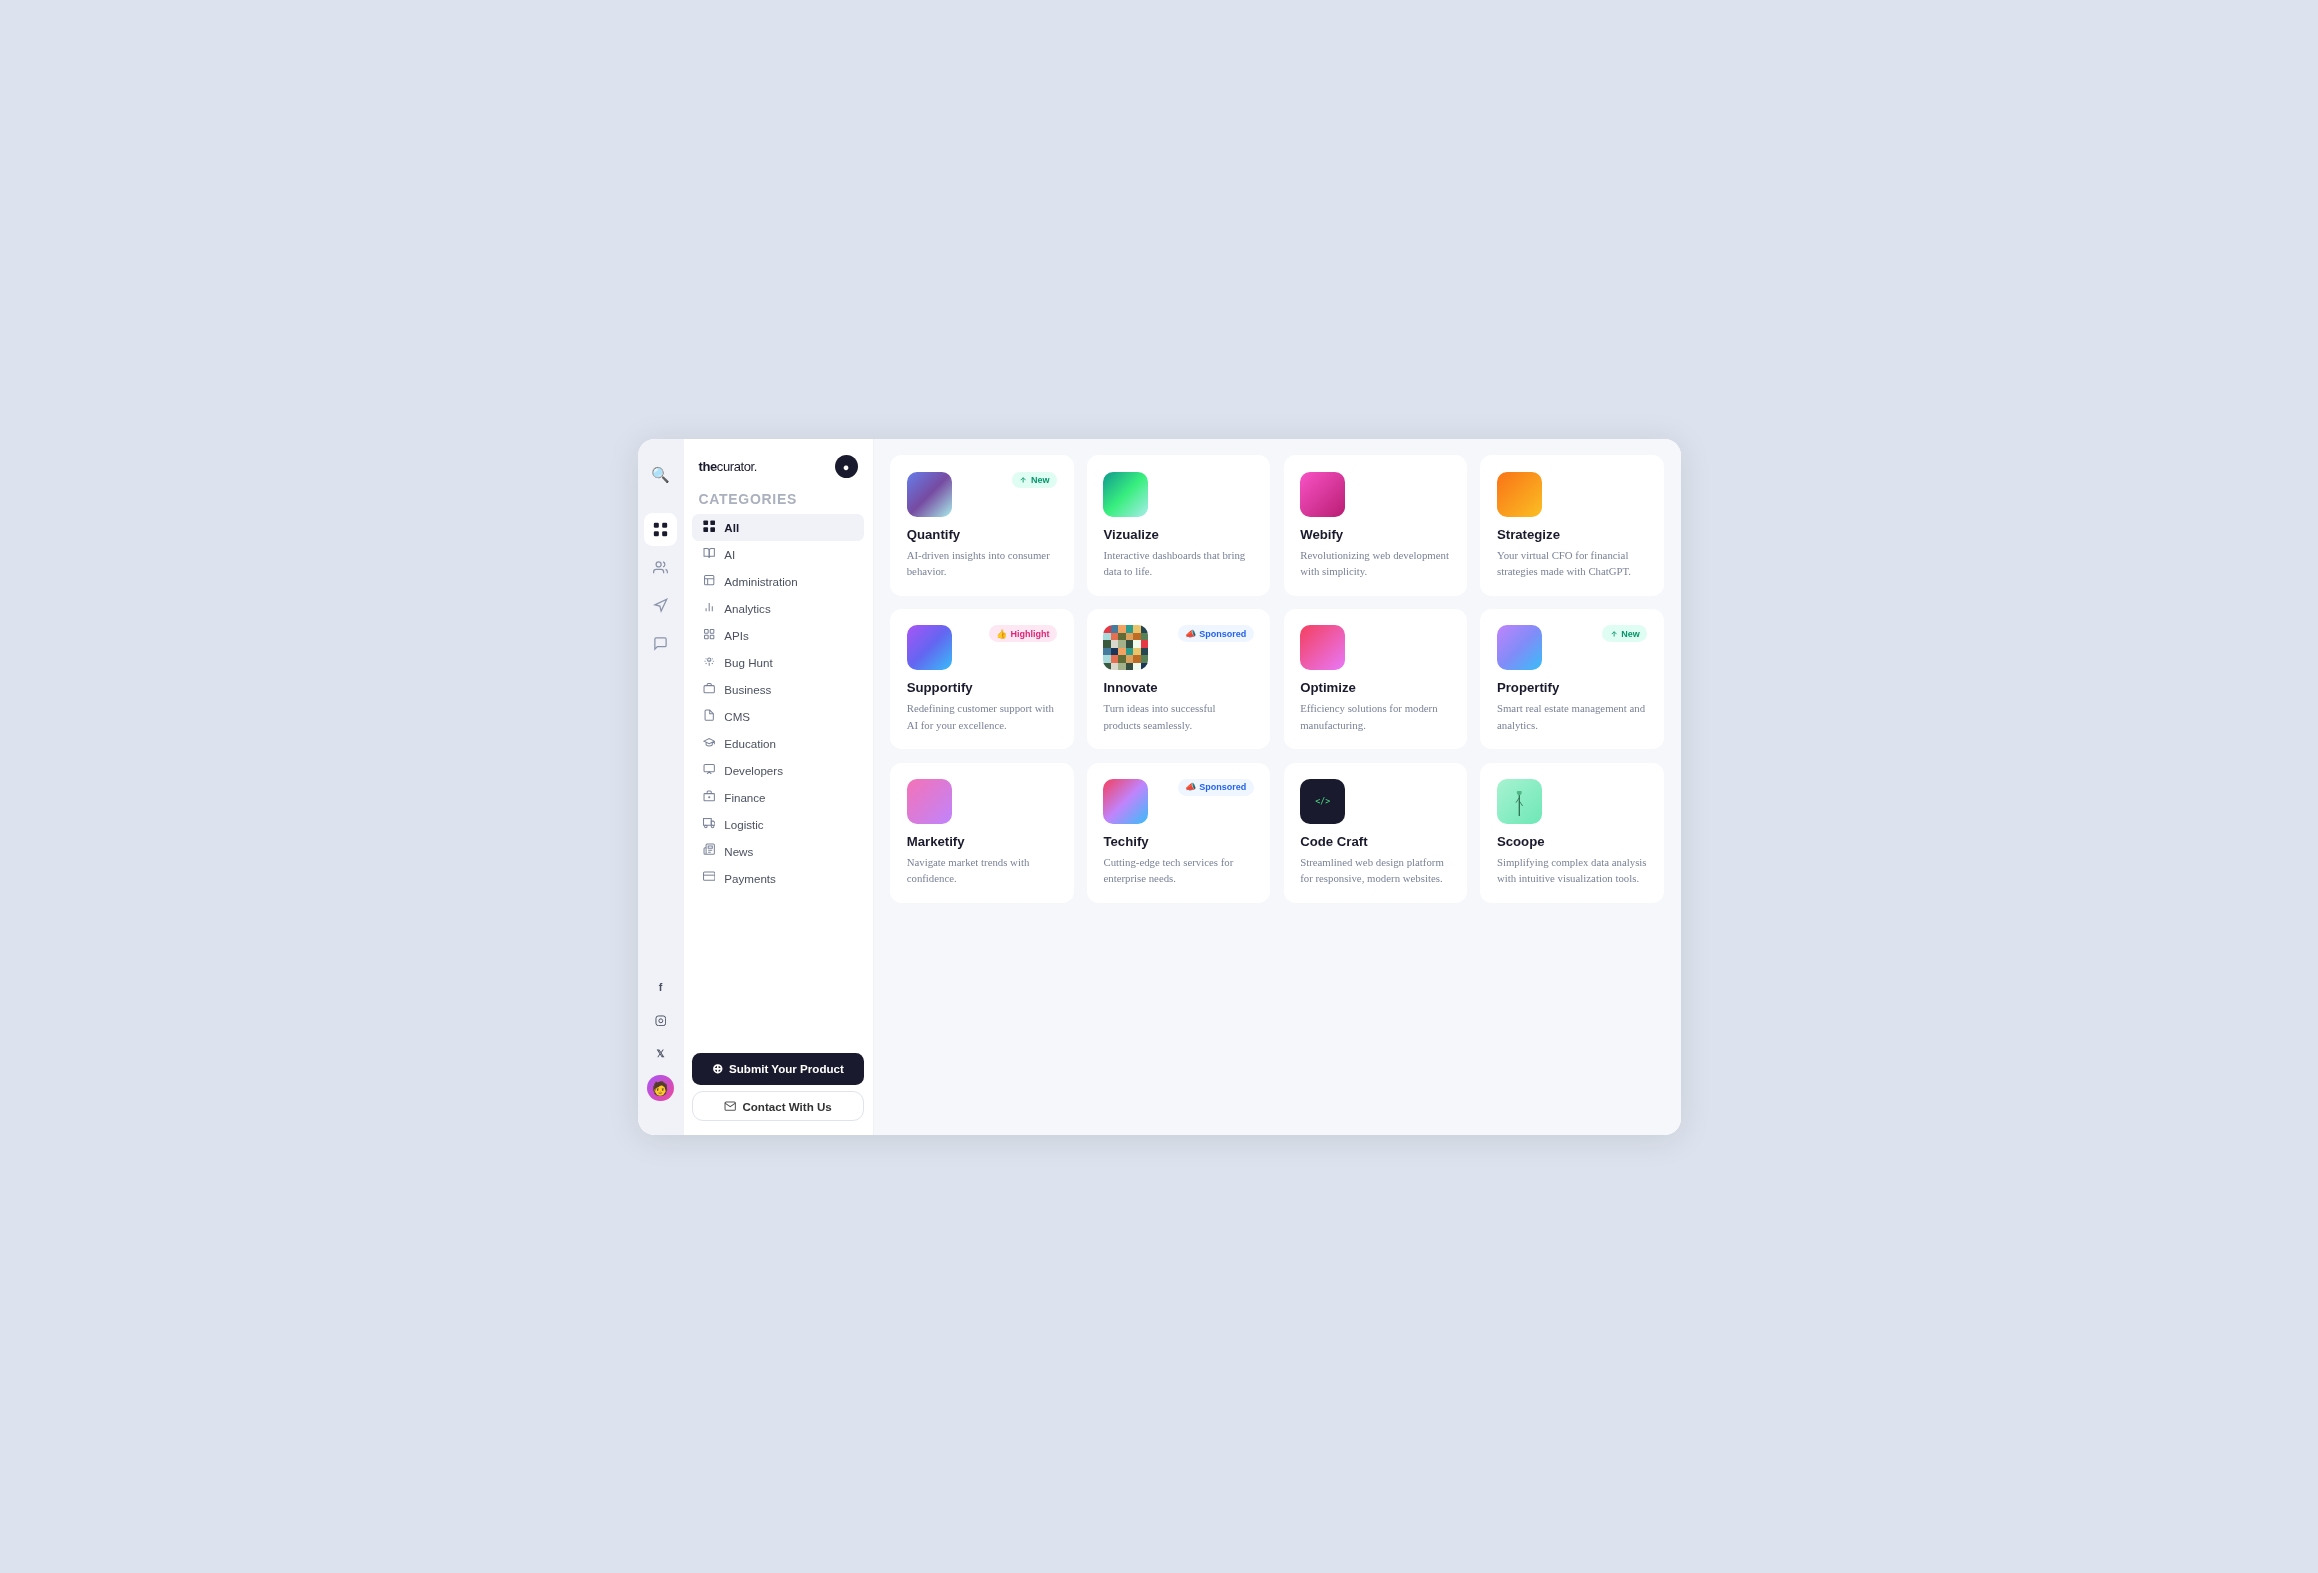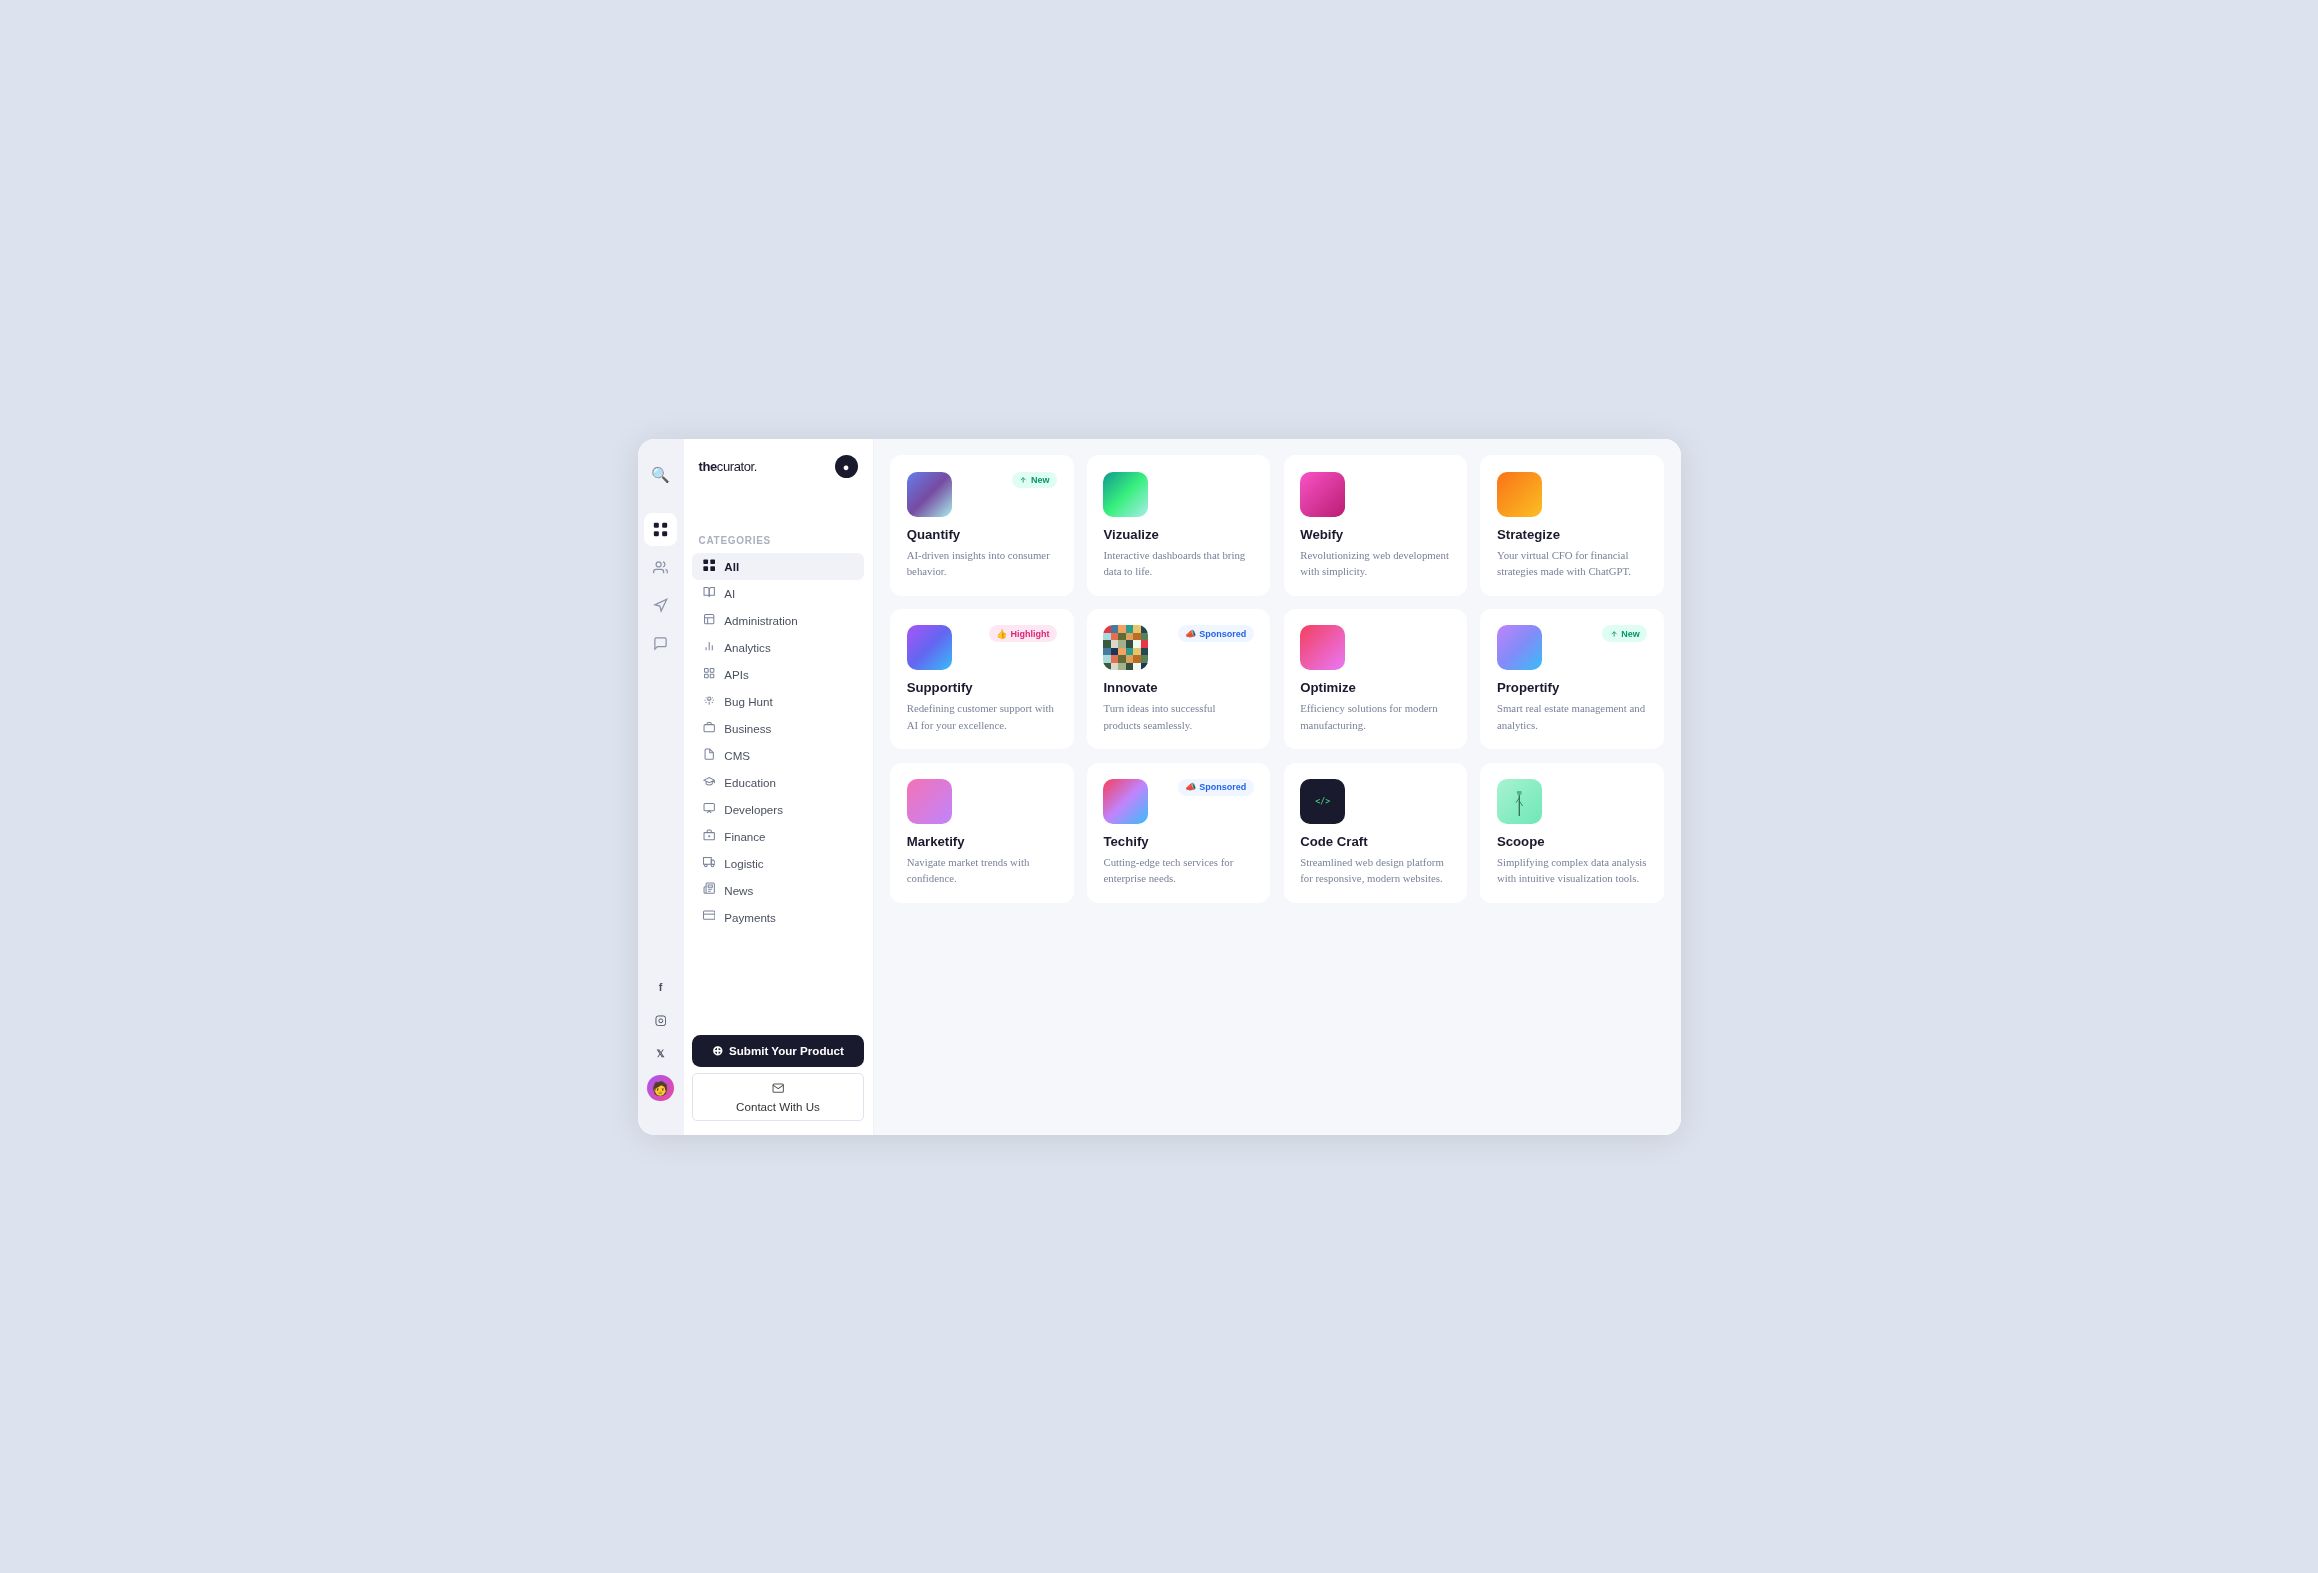--- a/index.html
+++ b/index.html
@@ -98,27 +98,26 @@
       background: #1a1a2e;
       border-radius: 50%;
       display: flex;
       align-items: center;
       justify-content: center;
       color: #fff;
       font-size: 10.8px;
       cursor: pointer;
     }
     .categories-label {
-      font-size: 10px;
+      font-size: 14px;
       color: #aab0be;
       font-weight: 600;
       text-transform: uppercase;
       letter-spacing: 0.7px;
       padding: 0 15px 6.6px 15px;
-      margin-top: 44px;
     }
     .nav-list {
       flex: 1;
       overflow-y: auto;
       padding: 0 8.3px;
     }
     .nav-list::-webkit-scrollbar { display: none; }
     .nav-item {
       display: flex;
       align-items: center;
@@ -159,30 +158,29 @@
       cursor: pointer;
       display: flex;
       align-items: center;
       justify-content: center;
       gap: 5.8px;
     }
     .btn-contact {
       background: #fff;
       color: #333;
       border: 1.2px solid #e0e3eb;
-      border-radius: 5px;
+      border-radius: 11px;
       padding: 7.5px 0;
       font-size: 11.6px;
-      font-weight: 400;
+      font-weight: 700;
       cursor: pointer;
       display: flex;
       align-items: center;
       justify-content: center;
       gap: 5.8px;
-      flex-direction: column;
     }
     
     .main-content {
       flex: 1;
       background: #f5f7fb;
       overflow-y: auto;
       padding: 16.6px;
     }
     .main-content::-webkit-scrollbar { display: none; }
     .cards-grid {

